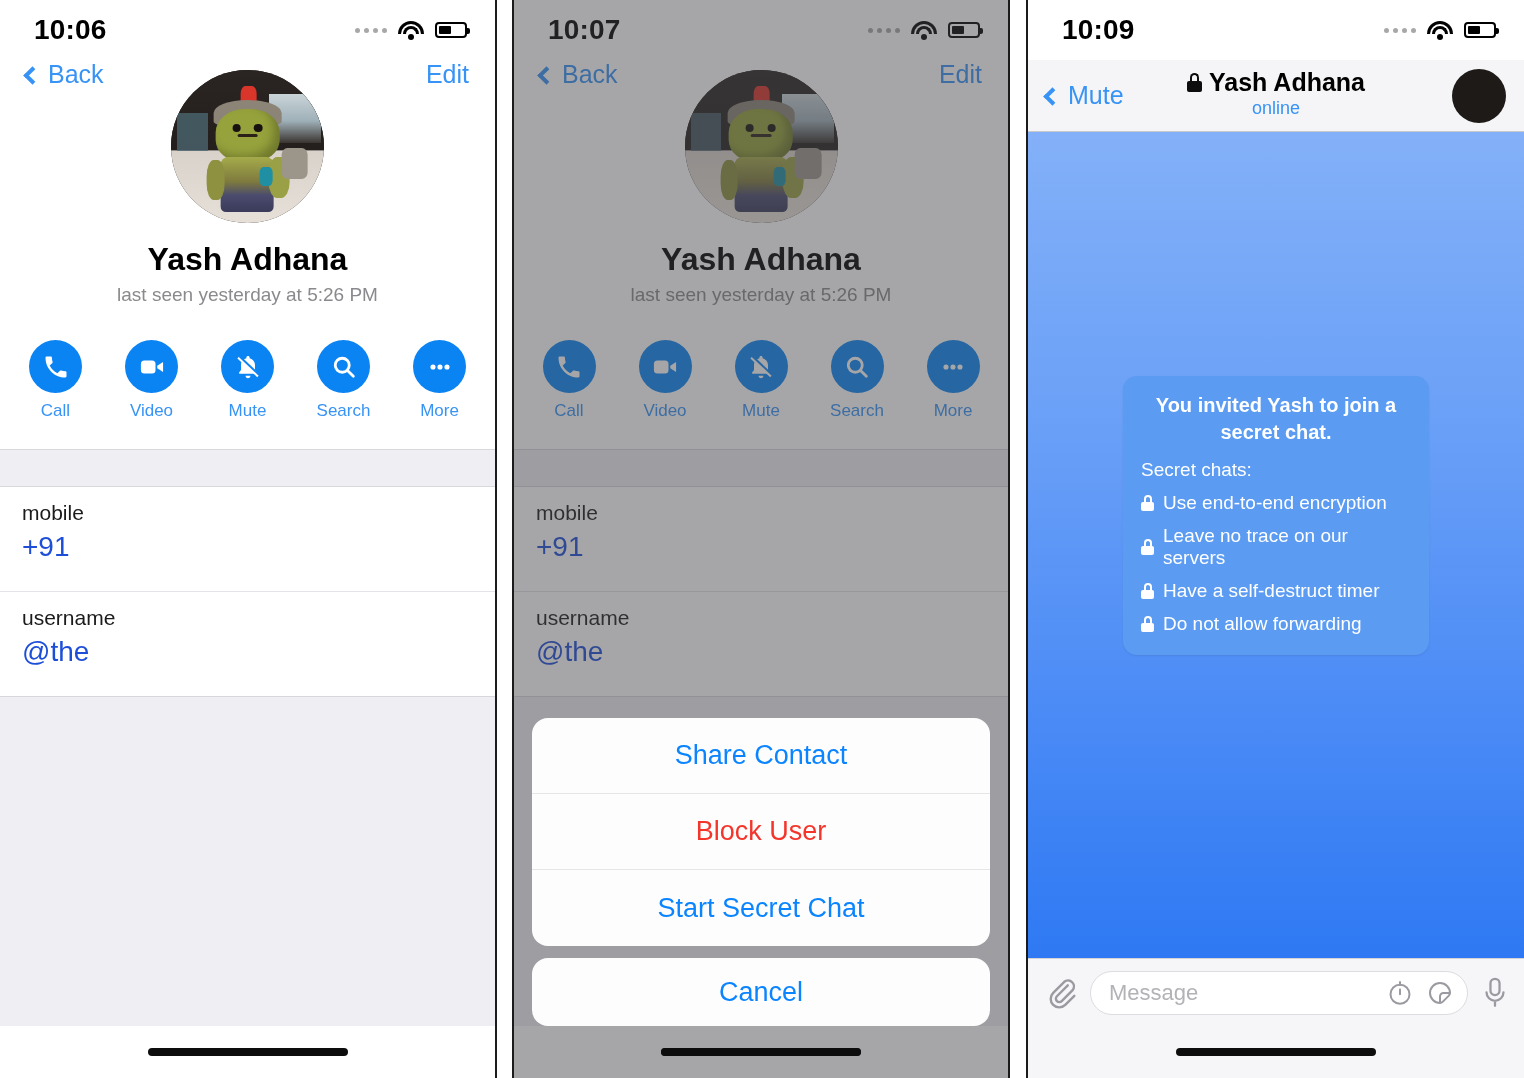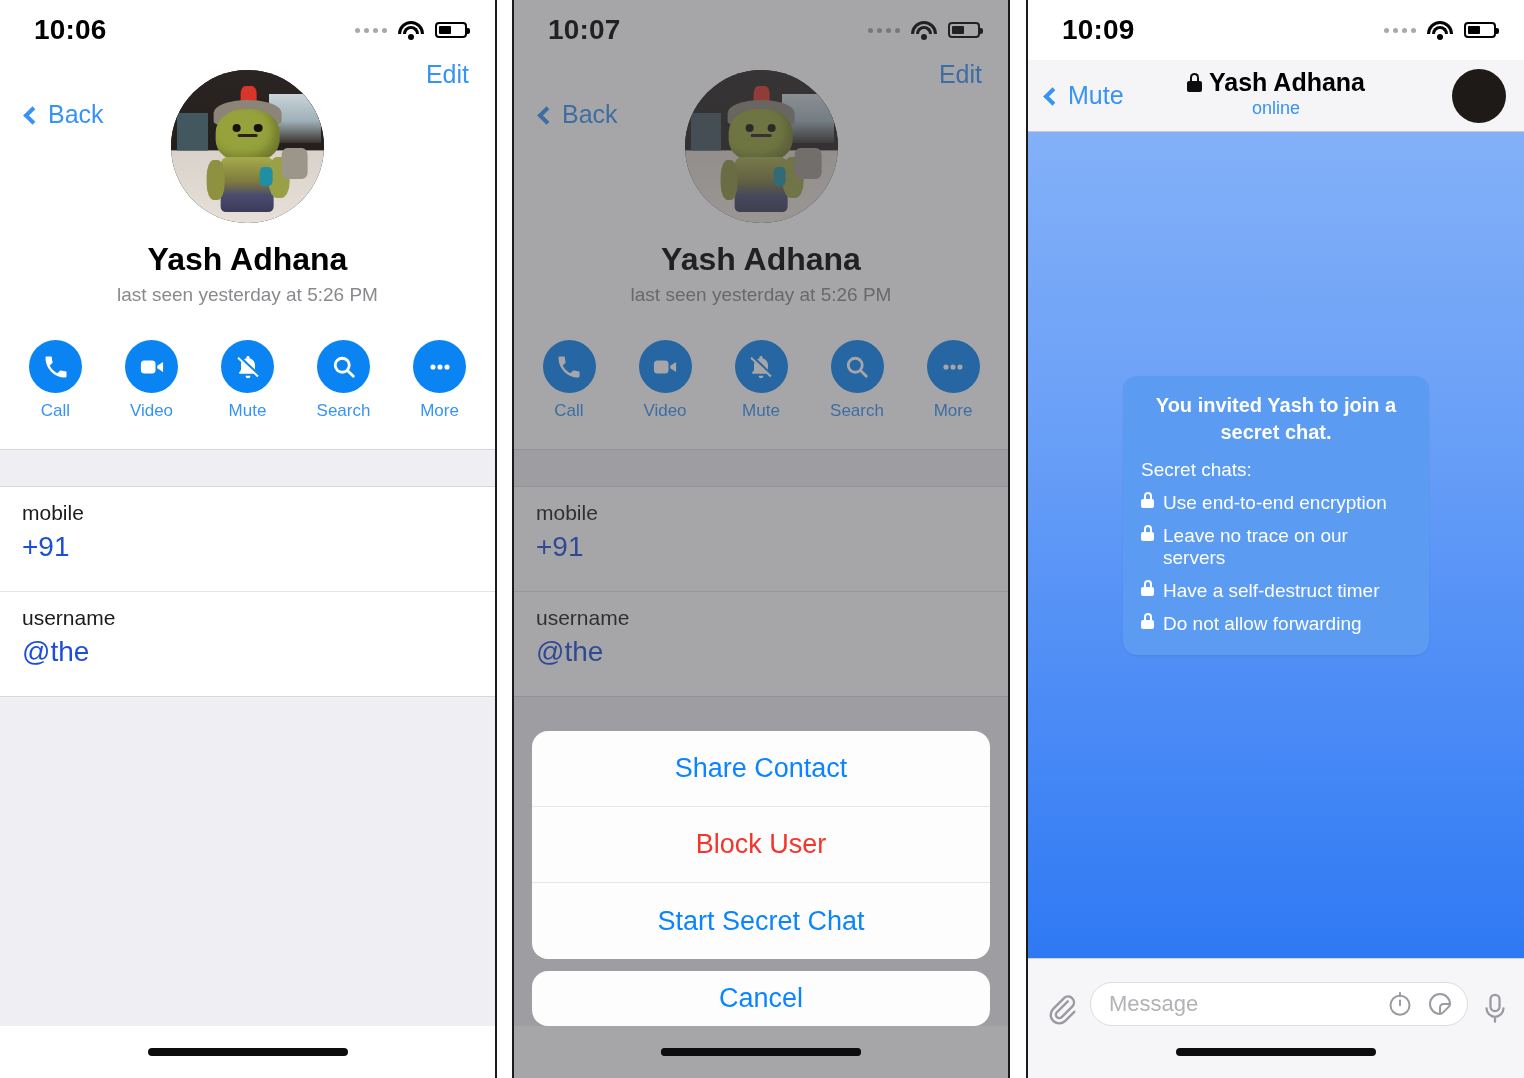--- a/index.html
+++ b/index.html
@@ -37,21 +37,21 @@
   .wifi .dot  { position: absolute; left: 50%; transform: translateX(-50%); bottom: 0; width: 6px; height: 6px; border-radius: 50%; background: #000; }
   .battery { width: 32px; height: 16px; border: 2px solid #000; border-radius: 4px; position: relative; padding: 2px; }
   .battery .fill { height: 100%; width: 52%; background: #000; border-radius: 1px; }
   .battery:after { content: ""; position: absolute; right: -5px; top: 4px; width: 3px; height: 6px; background: #000; border-radius: 0 2px 2px 0; }
 
   
   .profile-nav {
     position: relative; height: 58px; padding: 0 26px;
     display: flex; align-items: flex-start; justify-content: space-between;
   }
-  .nav-btn { display: flex; align-items: center; color: #3793f5; font-size: 25px; cursor: pointer; margin-top: 40px; }
+  .nav-btn { display: flex; align-items: center; color: #3793f5; font-size: 25px; cursor: pointer; }
   .chev {
     display: inline-block; width: 13px; height: 13px;
     border-left: 4px solid #3793f5; border-bottom: 4px solid #3793f5;
     transform: rotate(45deg); margin-right: 9px; margin-top: 2px;
   }
   .nav-edit { color: #3793f5; font-size: 25px; cursor: pointer; }
 
   
   .avatar-wrap { display: flex; justify-content: center; margin-top: -48px; }
   .avatar {
@@ -128,21 +128,21 @@
   .sheet-wrap { position: absolute; left: 0; right: 0; bottom: 52px; padding: 0 18px; }
   .sheet-group { background: #fdfdfd; border-radius: 16px; overflow: hidden; }
   .sheet-item {
     height: 76px; display: flex; align-items: center; justify-content: center;
     font-size: 27px; color: #0a84ff; cursor: pointer; border-bottom: 1px solid #e6e6e9;
   }
   .sheet-item:last-child { border-bottom: none; }
   .sheet-item.destructive { color: #f4352c; }
   .sheet-cancel {
     margin-top: 12px; background: #fdfdfd; border-radius: 16px;
-    height: 55px; display: flex; align-items: center; justify-content: center;
+    height: 68px; display: flex; align-items: center; justify-content: center;
     font-size: 27px; color: #0a84ff; cursor: pointer;
   }
 
   
   .chat-nav {
     height: 72px; background: #f5f5f7; border-bottom: 1px solid #c9c9cd;
     display: flex; align-items: center; padding: 0 18px; position: relative;
   }
   .chat-back { display: flex; align-items: center; color: #3793f5; font-size: 25px; cursor: pointer; }
   .chat-title-wrap {
@@ -161,28 +161,28 @@
     background: linear-gradient(180deg, #83b0f8 0%, #6aa0f7 35%, #4b8bf6 70%, #2e79f3 100%);
     display: flex; align-items: center; justify-content: center;
   }
   .bubble {
     width: 306px; background: #5b9bf2; border-radius: 14px;
     padding: 16px 18px 20px 18px; margin-top: -60px;
     box-shadow: 0 1px 2px rgba(0,0,0,.08);
   }
   .bubble-title { color: #fff; font-size: 20px; font-weight: bold; text-align: center; line-height: 1.35; }
   .bubble-sub { color: #fff; font-size: 19px; margin-top: 13px; }
-  .bubble-li { color: #fff; font-size: 19px; margin-top: 11px; display: flex; align-items: flex-start; gap: 9px; }
+  .bubble-li { color: #fff; font-size: 19px; margin-top: 11px; display: flex; align-items: center; gap: 9px; }
   .lock-w { display: inline-block; width: 13px; height: 16px; position: relative; flex: 0 0 auto; }
   .lock-w .shackle { position: absolute; left: 2.5px; top: 0; width: 8px; height: 8px; border: 2.2px solid #fff; border-bottom: none; border-radius: 5px 5px 0 0; }
   .lock-w .bodyl { position: absolute; left: 0; bottom: 0; width: 13px; height: 9px; background: #fff; border-radius: 2px; }
 
   .composer {
     height: 68px; background: #f6f6f8; border-top: 1px solid #d3d3d8;
-    display: flex; align-items: flex-end; padding: 0 16px; gap: 12px;
+    display: flex; align-items: center; padding: 0 16px; gap: 12px;
   }
   .clip-btn { width: 34px; height: 34px; cursor: pointer; flex: 0 0 auto; }
   .msg-field {
     flex: 1 1 auto; height: 44px; background: #fff; border: 1px solid #dcdce1;
     border-radius: 22px; display: flex; align-items: center; padding: 0 12px 0 18px; gap: 10px;
   }
   .msg-placeholder { flex: 1 1 auto; color: #b2b2b7; font-size: 22px; }
   .round-icon { width: 30px; height: 30px; cursor: pointer; flex: 0 0 auto; }
   .mic-btn { width: 26px; height: 34px; cursor: pointer; flex: 0 0 auto; margin-left: 2px; }
   .chat-home { height: 52px; background: #f6f6f8; display: flex; align-items: center; justify-content: center; }

